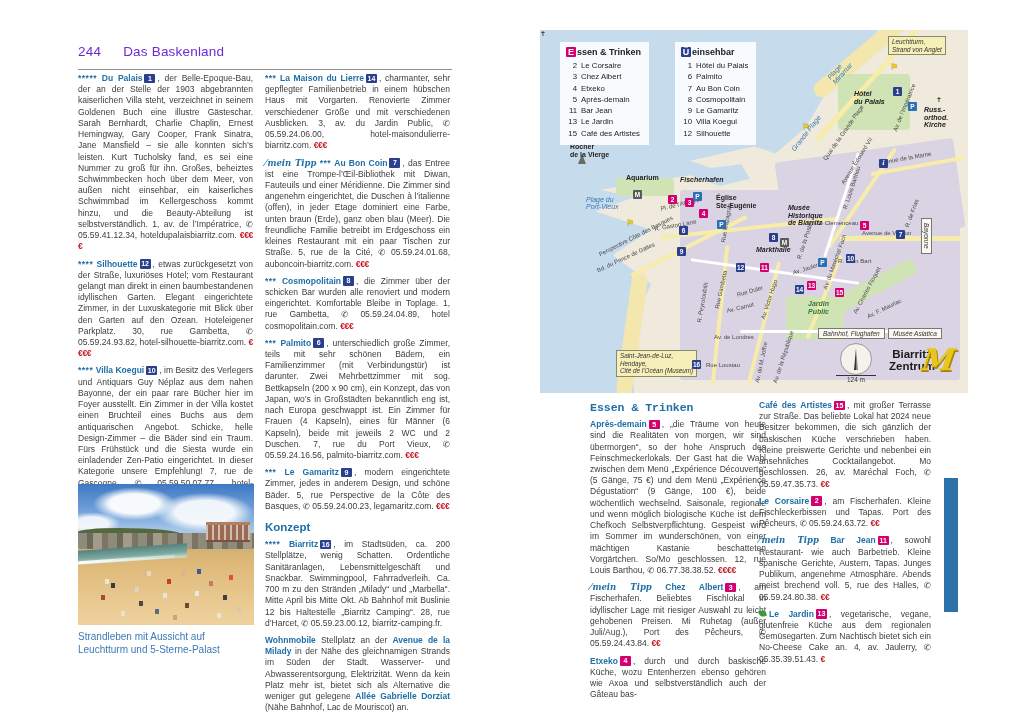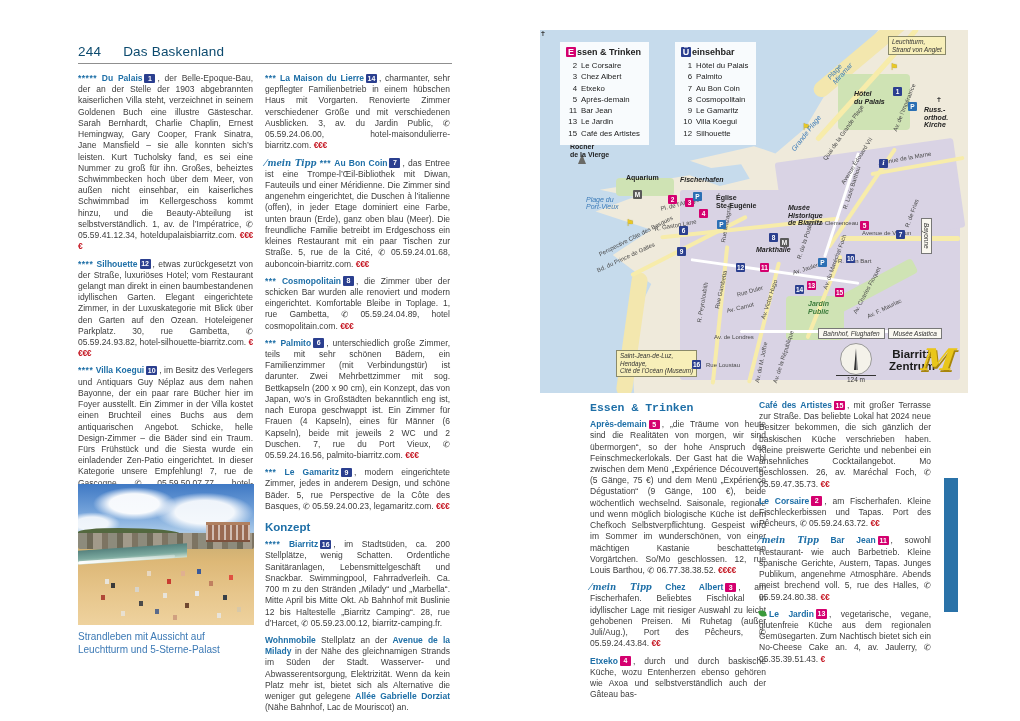--- a/index.html
+++ b/index.html
@@ -1,21 +1,21 @@
 <!DOCTYPE html>
 <html><head>
 <meta charset="utf-8">
 <style>
   html,body{margin:0;padding:0;}
   body{width:1020px;height:721px;background:#fff;position:relative;overflow:hidden;
        font-family:"Liberation Sans",sans-serif;color:#3c3c3c;}
   .abs{position:absolute;}
   
   .pg-header{left:78px;top:44px;width:374px;border-bottom:1.5px solid #8f8f8f;
-             padding-bottom:4px;font-size:13.5px;color:#0c4a6e;letter-spacing:.2px;}
+             padding-bottom:10px;font-size:13.5px;color:#6d28d9;letter-spacing:.2px;}
   .pg-header .num{margin-right:22px;}
   
   .col{font-size:8.5px;line-height:1.32;text-align:justify;}
   .col1{left:78px;top:73px;width:175px;}
   .col2{left:265px;top:73px;width:185px;}
   .col3{left:590px;top:400px;width:176px;}
   .col4{left:759px;top:400px;width:172px;}
   p.entry{margin:0 0 6px 0;}
   .nm{color:#1e6fa7;font-weight:bold;}
   .stars{color:#1e6fa7;font-weight:bold;letter-spacing:.5px;}

